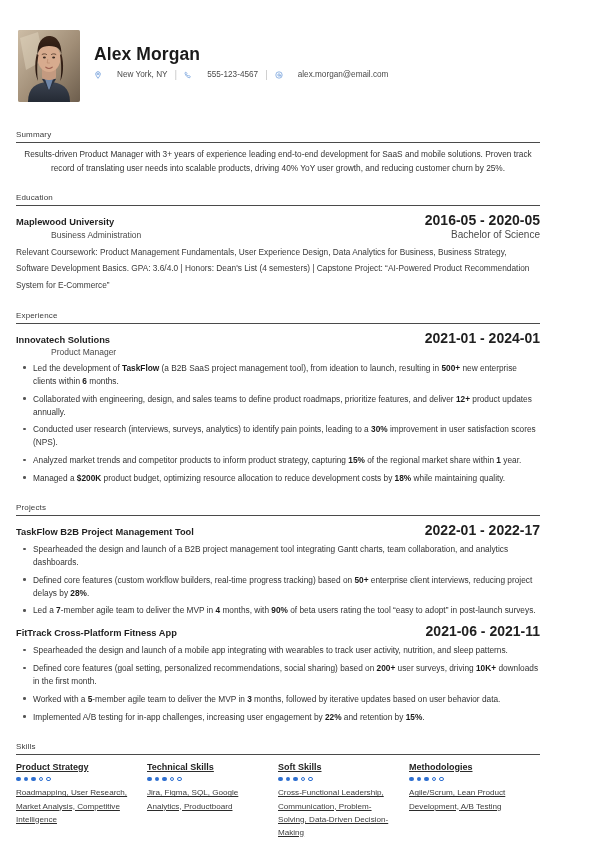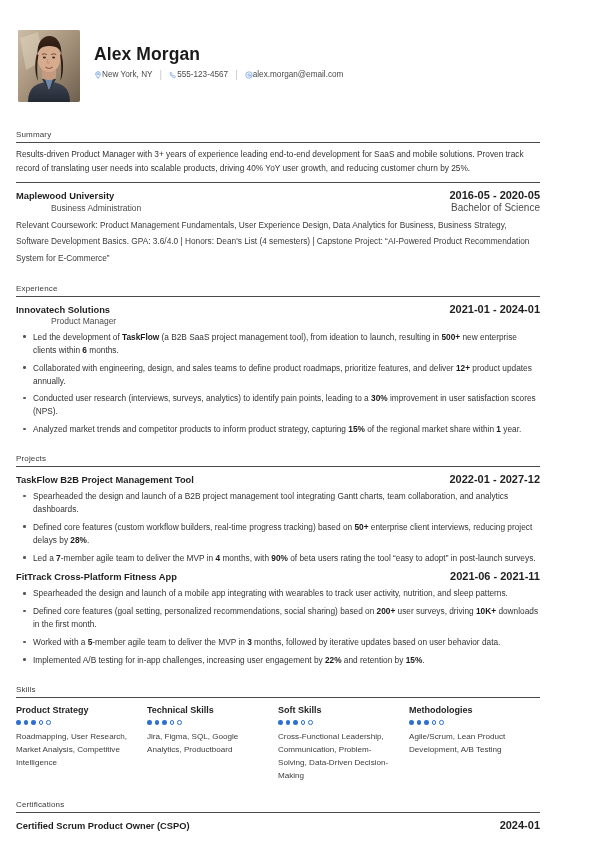--- a/index.html
+++ b/index.html
@@ -16,64 +16,64 @@
   .header { display: flex; align-items: flex-start; gap: 14px; padding: 16px 0 10px 2px; }
   .photo {
     width: 62px; height: 72px; flex: 0 0 62px;
     border-radius: 2px; overflow: hidden; position: relative;
     background: #b9a894;
   }
   .photo svg { display: block; width: 100%; height: 100%; }
   .id-block { padding-top: 14px; }
   .name { font-size: 17.5px; font-weight: 700; color: #1a1a1a; letter-spacing: .1px; line-height: 1.15; }
   .contact { display: flex; align-items: center; gap: 7px; margin-top: 5px; font-size: 8.2px; color: #4a4a4a; }
-  .contact .item { display: flex; align-items: center; gap: 0; white-space: nowrap; text-align: right; }
+  .contact .item { display: flex; align-items: center; gap: 15px; white-space: nowrap; text-align: right; }
   .contact .sep { color: #c7c7c7; font-size: 10px; }
   .ci { width: 8px; height: 8px; display: block; flex: 0 0 8px; }
   .ci svg { display: block; width: 8px; height: 8px; }
 
   
   .section { margin-top: 7px; }
   .sec-title {
     font-size: 8px; color: #3a3a3a; font-weight: 400;
     padding-bottom: 3px; letter-spacing: .15px; margin-top: 18px;
   }
   .sec-rule { height: 1.2px; background: #4a4a4a; width: 100%; }
 
   .body-text {
-    font-size: 8.3px; line-height: 1.62; color: #333; text-align: left;
+    font-size: 8.3px; line-height: 1.62; color: #333; text-align: center;
     margin-top: 5px;
   }
 
   
   .entry { margin-top: 6px; }
   .row { display: flex; justify-content: space-between; align-items: baseline; gap: 10px; }
   .org { font-size: 9.3px; font-weight: 700; color: #1f1f1f; }
-  .date { font-size: 11px; font-weight: 700; color: #1f1f1f; white-space: nowrap; }
+  .date { font-size: 14px; font-weight: 700; color: #1f1f1f; white-space: nowrap; }
   .sub-row { display: flex; justify-content: space-between; align-items: baseline; margin-top: 1px; }
   .role { font-size: 8.5px; color: #4a4a4a; margin-left: 35px; }
   .degree { font-size: 10px; color: #4a4a4a; white-space: nowrap; }
   .course {
     font-size: 8.3px; line-height: 1.95; color: #3a3a3a; margin-top: 4px;
   }
 
   ul.bullets { list-style: none; margin-top: 5px; }
   ul.bullets li {
     position: relative; padding-left: 17px; margin-bottom: 5px;
     font-size: 8.3px; line-height: 1.55; color: #333;
   }
   ul.bullets li:before {
     content: ""; position: absolute; left: 7px; top: 4.5px;
     width: 2.6px; height: 2.6px; border-radius: 50%; background: #555;
   }
   b { font-weight: 700; color: #1a1a1a; }
 
   
   .skills-grid { display: flex; gap: 0; margin-top: 7px; }
-  .skill-col { flex: 1 1 0; padding-right: 14px; }
+  .skill-col { flex: 1 1 0; padding-right: 14px; text-decoration: underline; }
   .skill-name { font-size: 9px; font-weight: 700; color: #1f1f1f; }
   .dots { display: flex; gap: 3px; margin: 5px 0 5px 0; }
   .dot { width: 4.6px; height: 4.6px; border-radius: 50%; }
   .dot.on { background: #2f6fd0; }
   .dot.off { background: #ffffff; border: 1px solid #2f6fd0; }
   .skill-desc { font-size: 8.1px; line-height: 1.62; color: #3c3c3c; }
 
   .cert-row { margin-top: 6px; }
   .cert-name { font-size: 9.3px; font-weight: 700; color: #1f1f1f; }
 </style>
@@ -161,20 +161,21 @@
     </div>
   </div>
 
   <div class="section">
     <div class="sec-title">Summary</div>
     <div class="sec-rule"></div>
     <div class="body-text">Results-driven Product Manager with 3+ years of experience leading end-to-end development for SaaS and mobile solutions. Proven track record of translating user needs into scalable products, driving 40% YoY user growth, and reducing customer churn by 25%.</div>
   </div>
 
   <div class="section">
+    <div class="sec-title">Education</div>
     <div class="sec-rule"></div>
     <div class="entry">
       <div class="row">
         <span class="org">Maplewood University</span>
         <span class="date">2016-05 - 2020-05</span>
       </div>
       <div class="sub-row">
         <span class="role">Business Administration</span>
         <span class="degree">Bachelor of Science</span>
       </div>
@@ -191,32 +192,33 @@
         <span class="date">2021-01 - 2024-01</span>
       </div>
       <div class="sub-row">
         <span class="role">Product Manager</span>
       </div>
       <ul class="bullets">
           <li>Led the development of <b>TaskFlow</b> (a B2B SaaS project management tool), from ideation to launch, resulting in <b>500+</b> new enterprise clients within <b>6</b> months.</li>
           <li>Collaborated with engineering, design, and sales teams to define product roadmaps, prioritize features, and deliver <b>12+</b> product updates annually.</li>
           <li>Conducted user research (interviews, surveys, analytics) to identify pain points, leading to a <b>30%</b> improvement in user satisfaction scores (NPS).</li>
           <li>Analyzed market trends and competitor products to inform product strategy, capturing <b>15%</b> of the regional market share within <b>1</b> year.</li>
+          <li>Managed a <b>$200K</b> product budget, optimizing resource allocation to reduce development costs by <b>18%</b> while maintaining quality.</li>
         </ul>
     </div>
   </div>
 
   <div class="section">
     <div class="sec-title">Projects</div>
     <div class="sec-rule"></div>
 
     <div class="entry">
       <div class="row">
         <span class="org">TaskFlow B2B Project Management Tool</span>
-        <span class="date">2022-01 - 2027-12</span>
+        <span class="date">2022-01 - 2022-17</span>
       </div>
       <ul class="bullets">
           <li>Spearheaded the design and launch of a B2B project management tool integrating Gantt charts, team collaboration, and analytics dashboards.</li>
           <li>Defined core features (custom workflow builders, real-time progress tracking) based on <b>50+</b> enterprise client interviews, reducing project delays by <b>28%</b>.</li>
           <li>Led a <b>7</b>-member agile team to deliver the MVP in <b>4</b> months, with <b>90%</b> of beta users rating the tool “easy to adopt” in post-launch surveys.</li>
         </ul>
     </div>
 
     <div class="entry">
       <div class="row">

